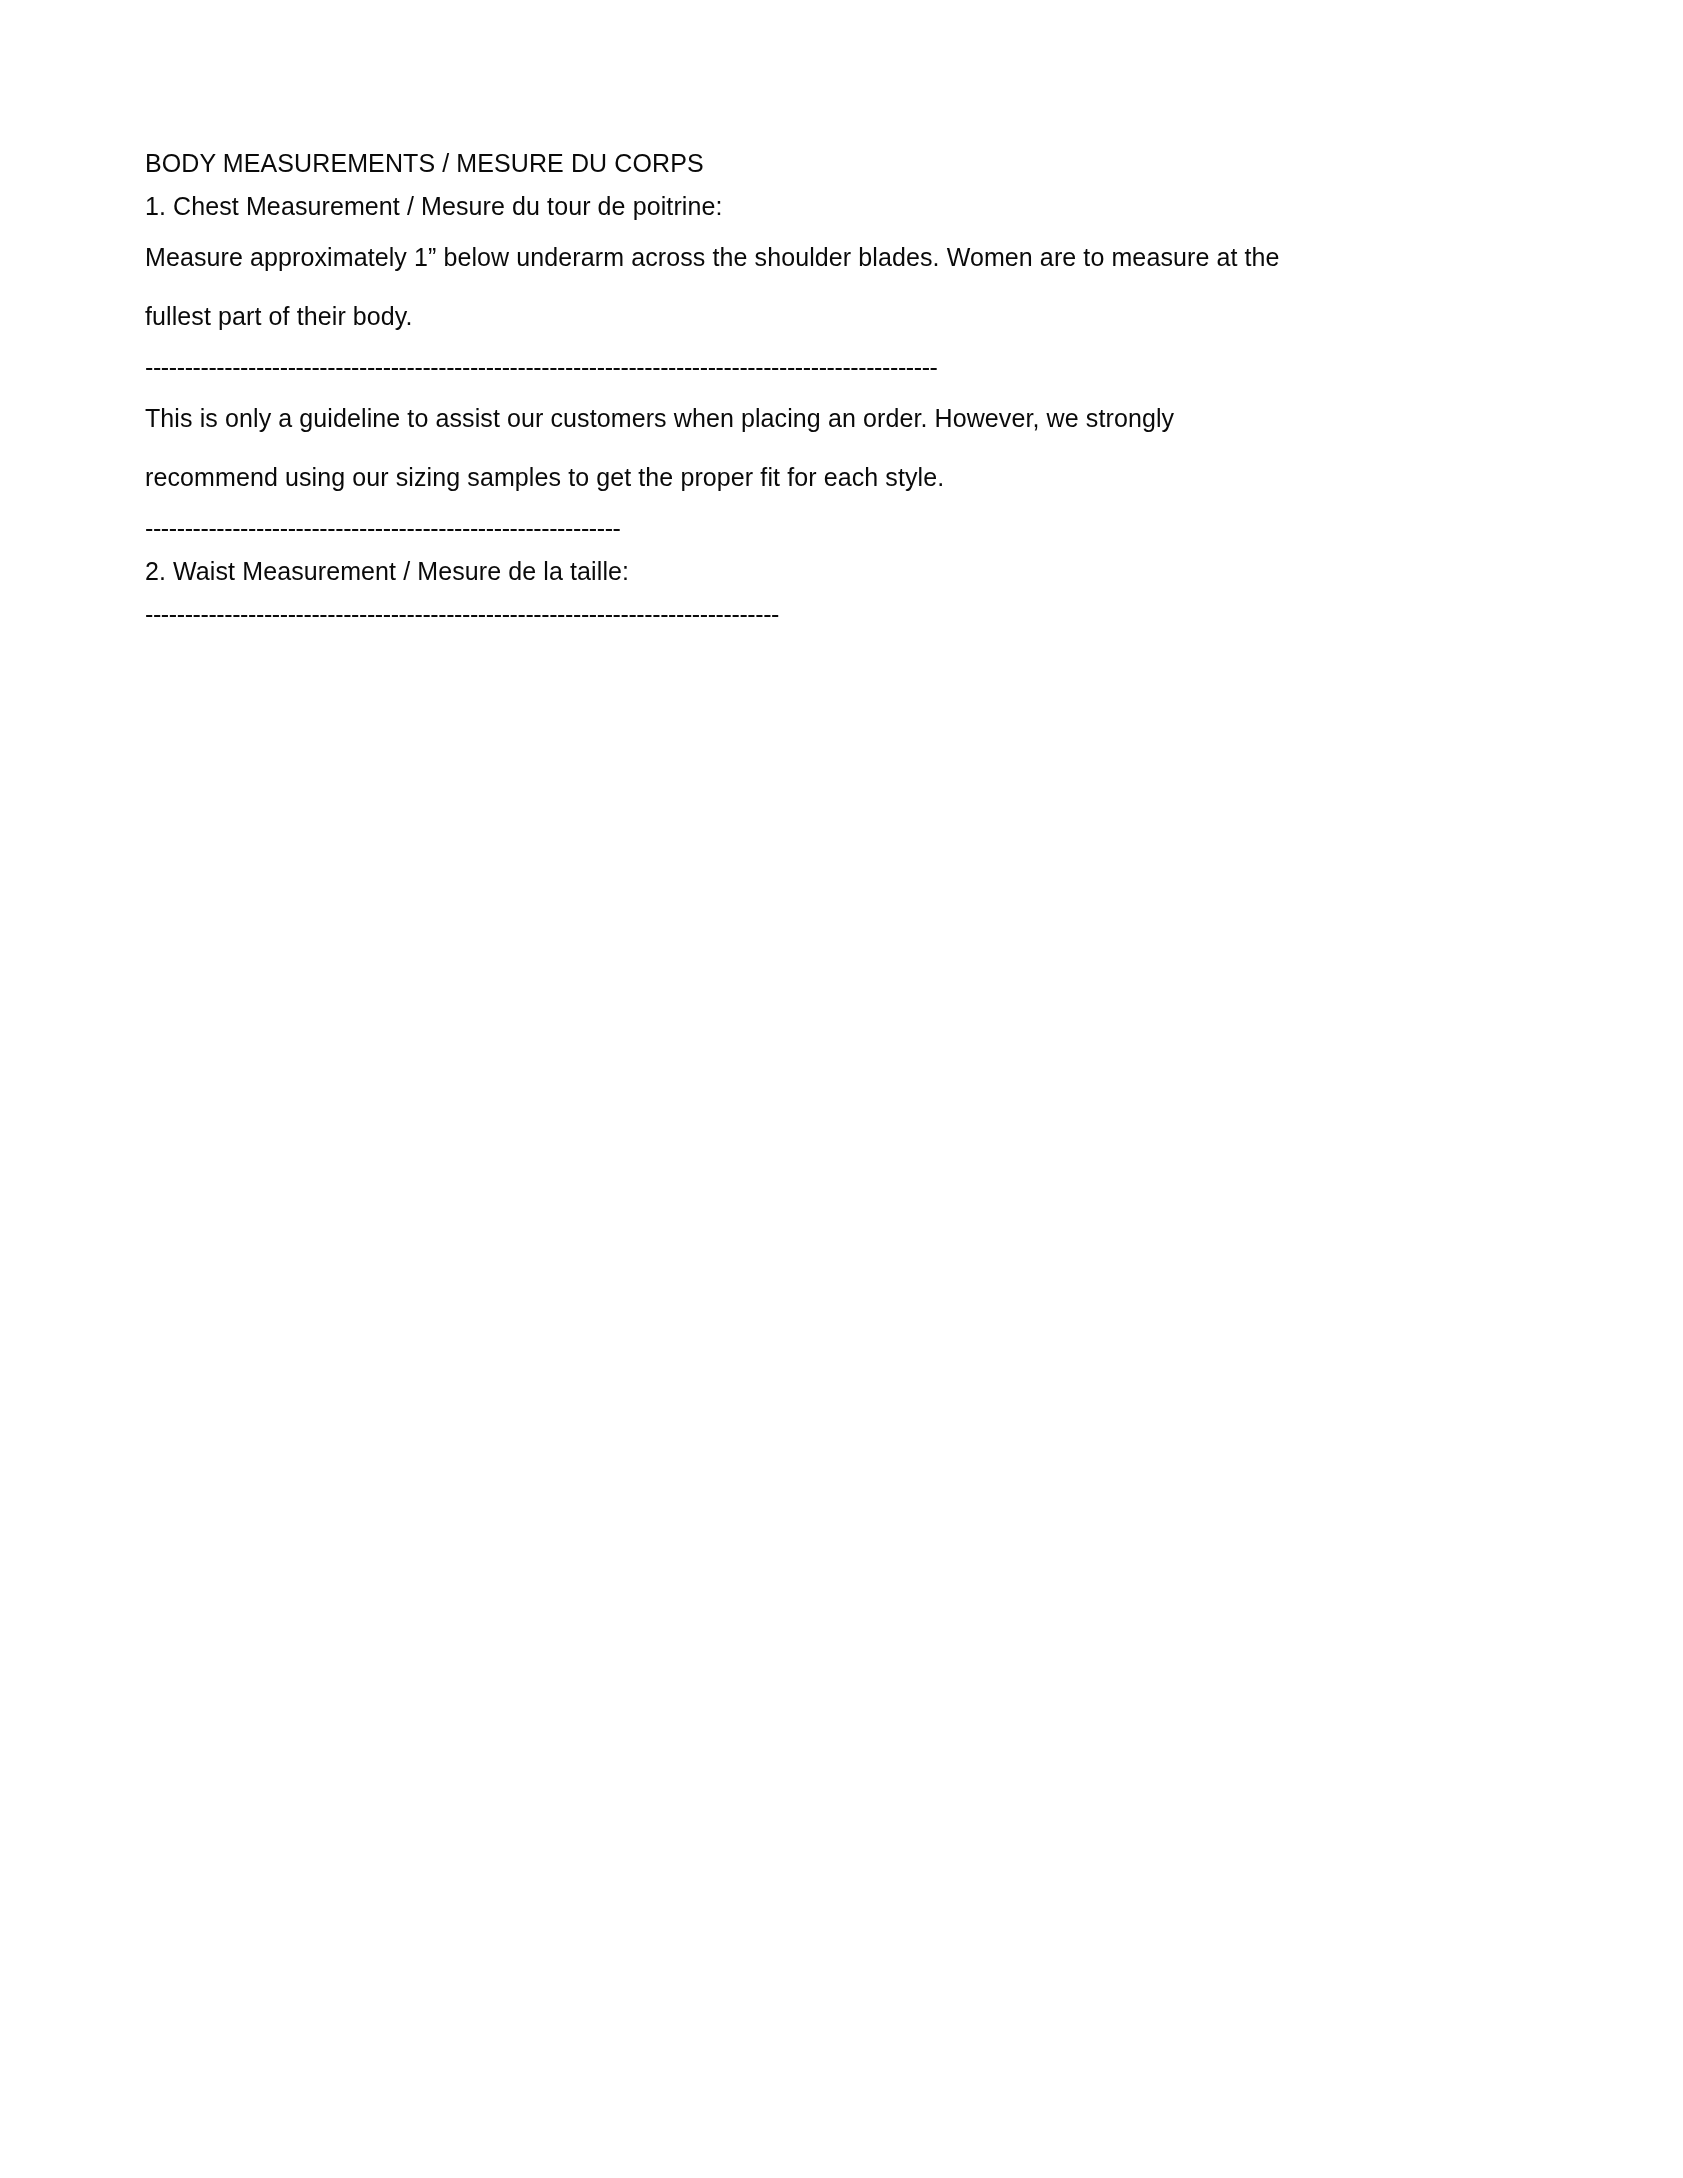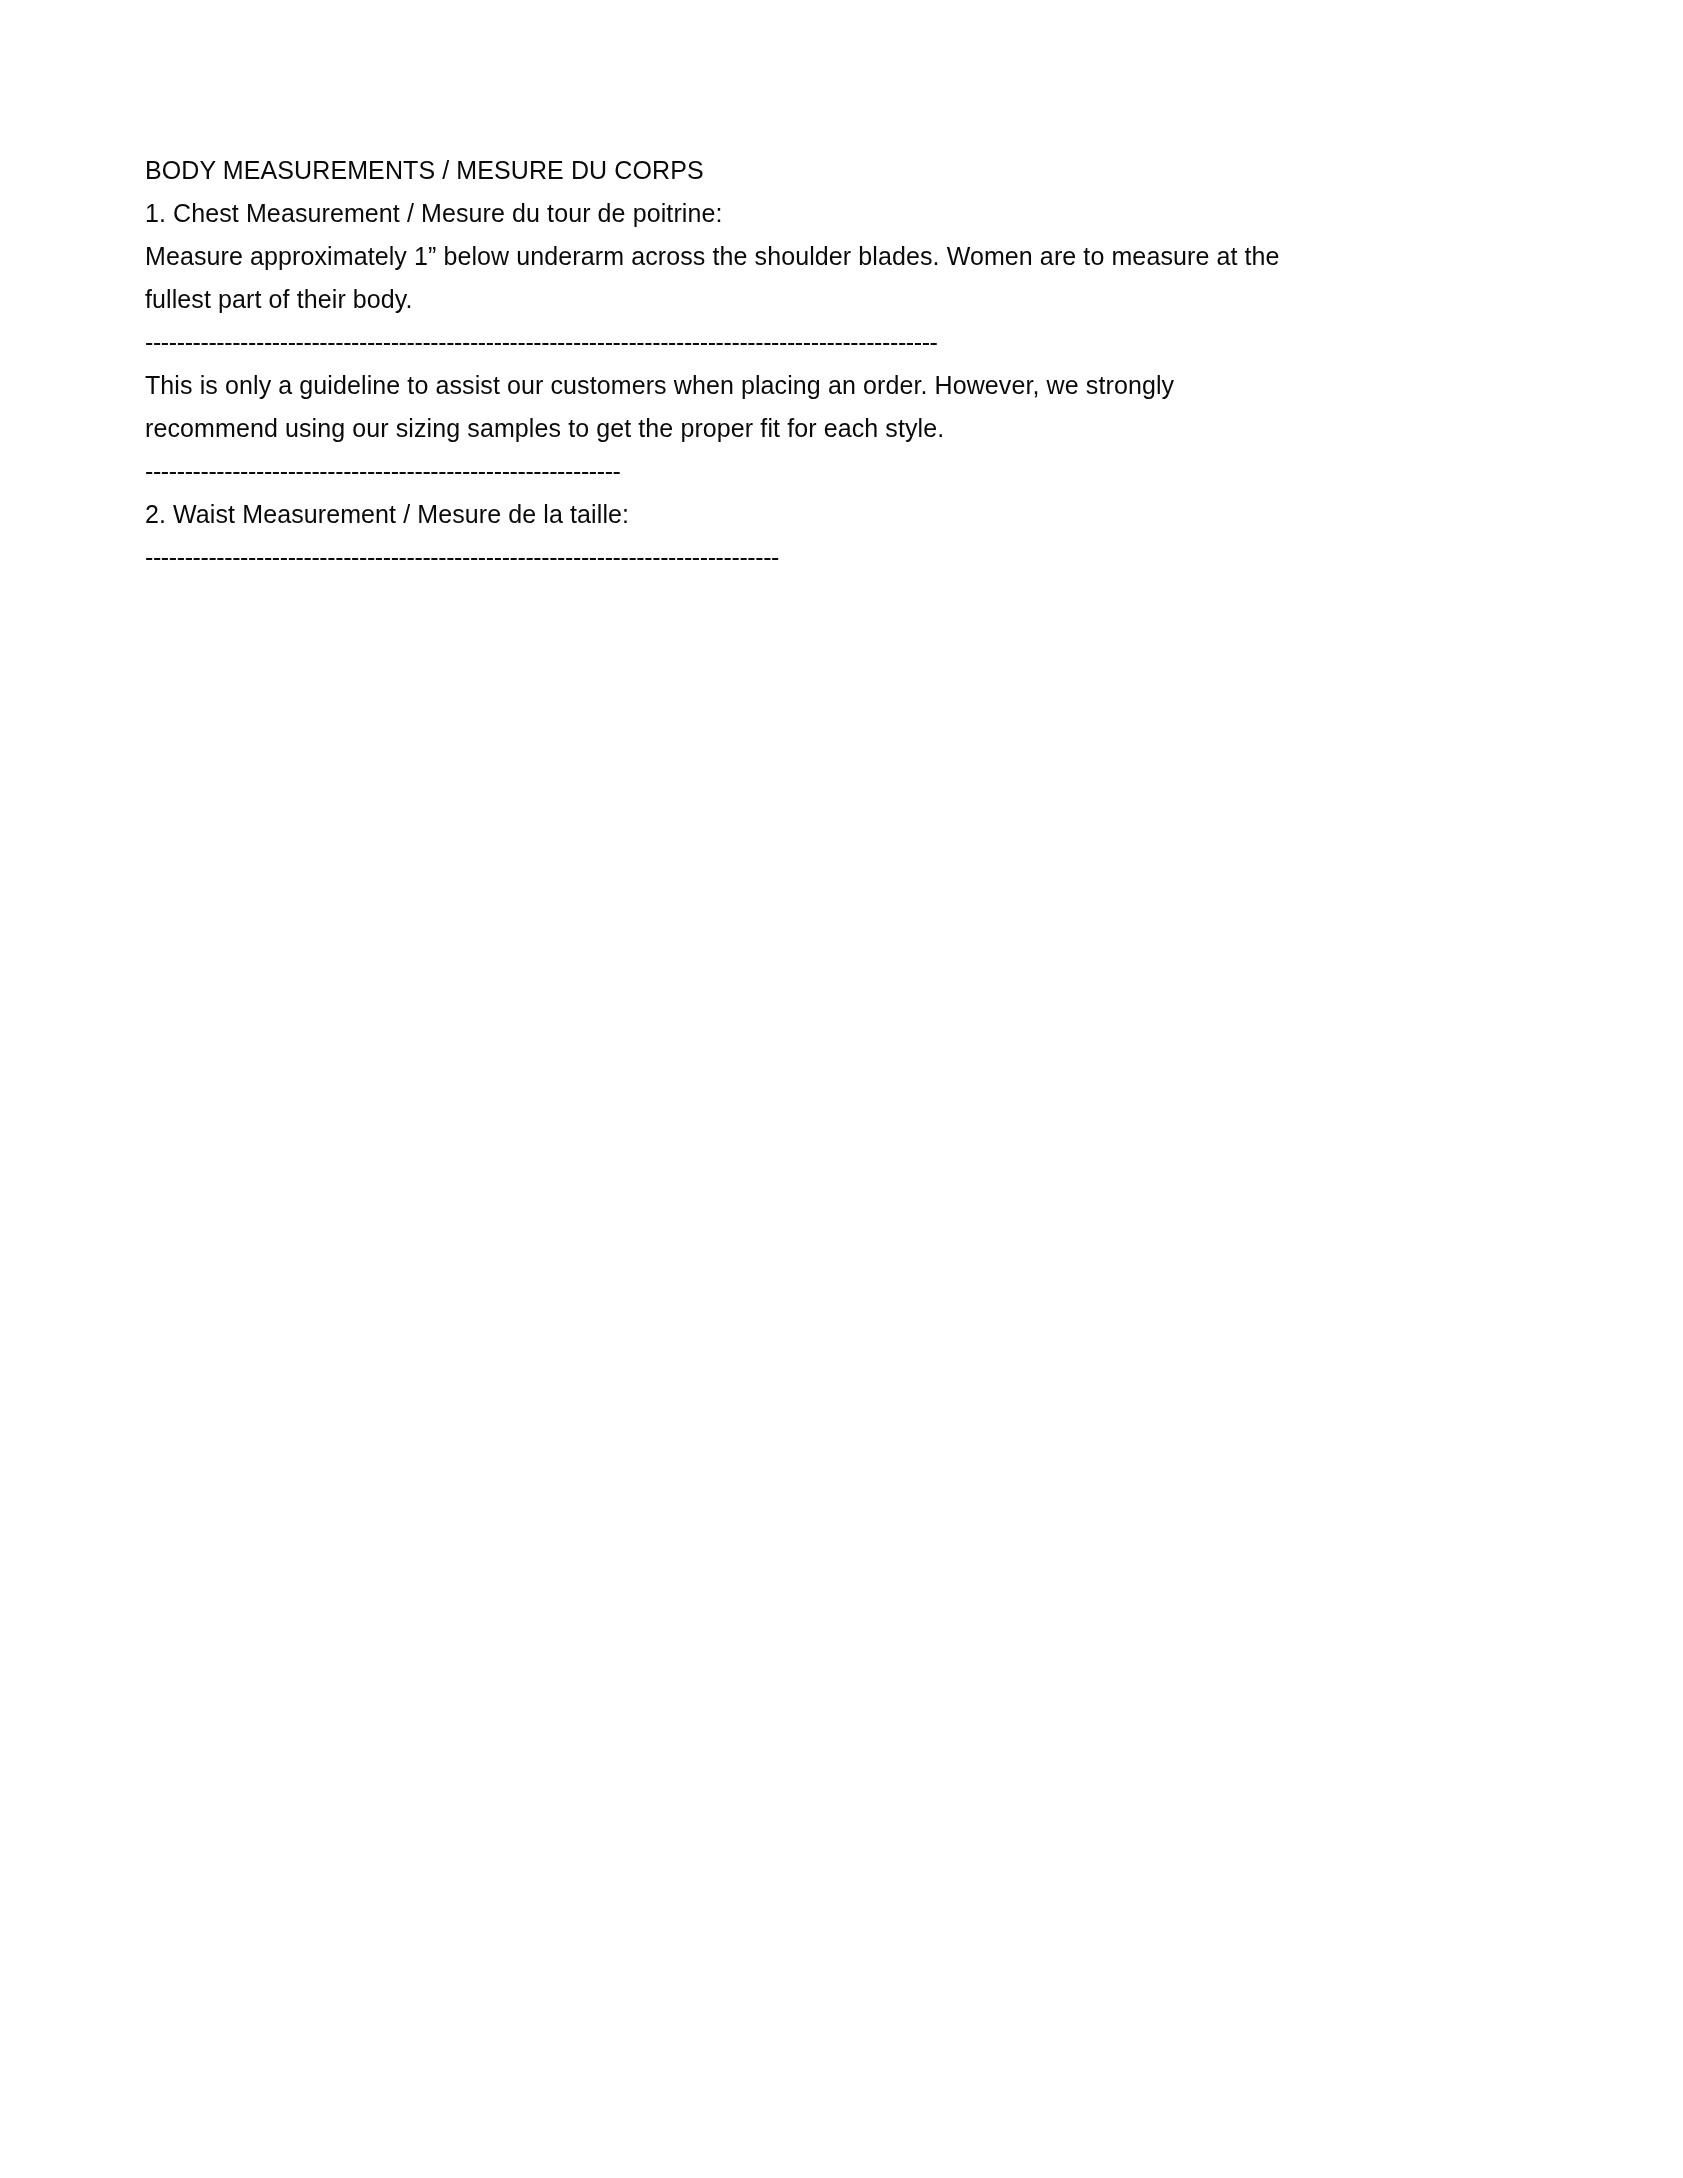--- a/index.html
+++ b/index.html
@@ -17,33 +17,33 @@
   .page {
     position: relative;
     width: 1683px;
     height: 2178px;
     background: #ffffff;
     box-sizing: border-box;
   }
   .doc-body {
     position: absolute;
     left: 145px;
-    top: 149px;
+    top: 142px;
     width: 1307px;
   }
   .line {
     font-size: 25px;
     line-height: 43px;
     letter-spacing: 0.1px;
     color: #0a0a0a;
     white-space: pre-wrap;
   }
   .para {
     font-size: 25px;
-    line-height: 43px;
+    line-height: 59px;
     letter-spacing: 0.1px;
     color: #0a0a0a;
     max-width: 1148px;
   }
   .rule {
     font-size: 25px;
     line-height: 43px;
     color: #0a0a0a;
     letter-spacing: -0.4px;
     white-space: nowrap;

